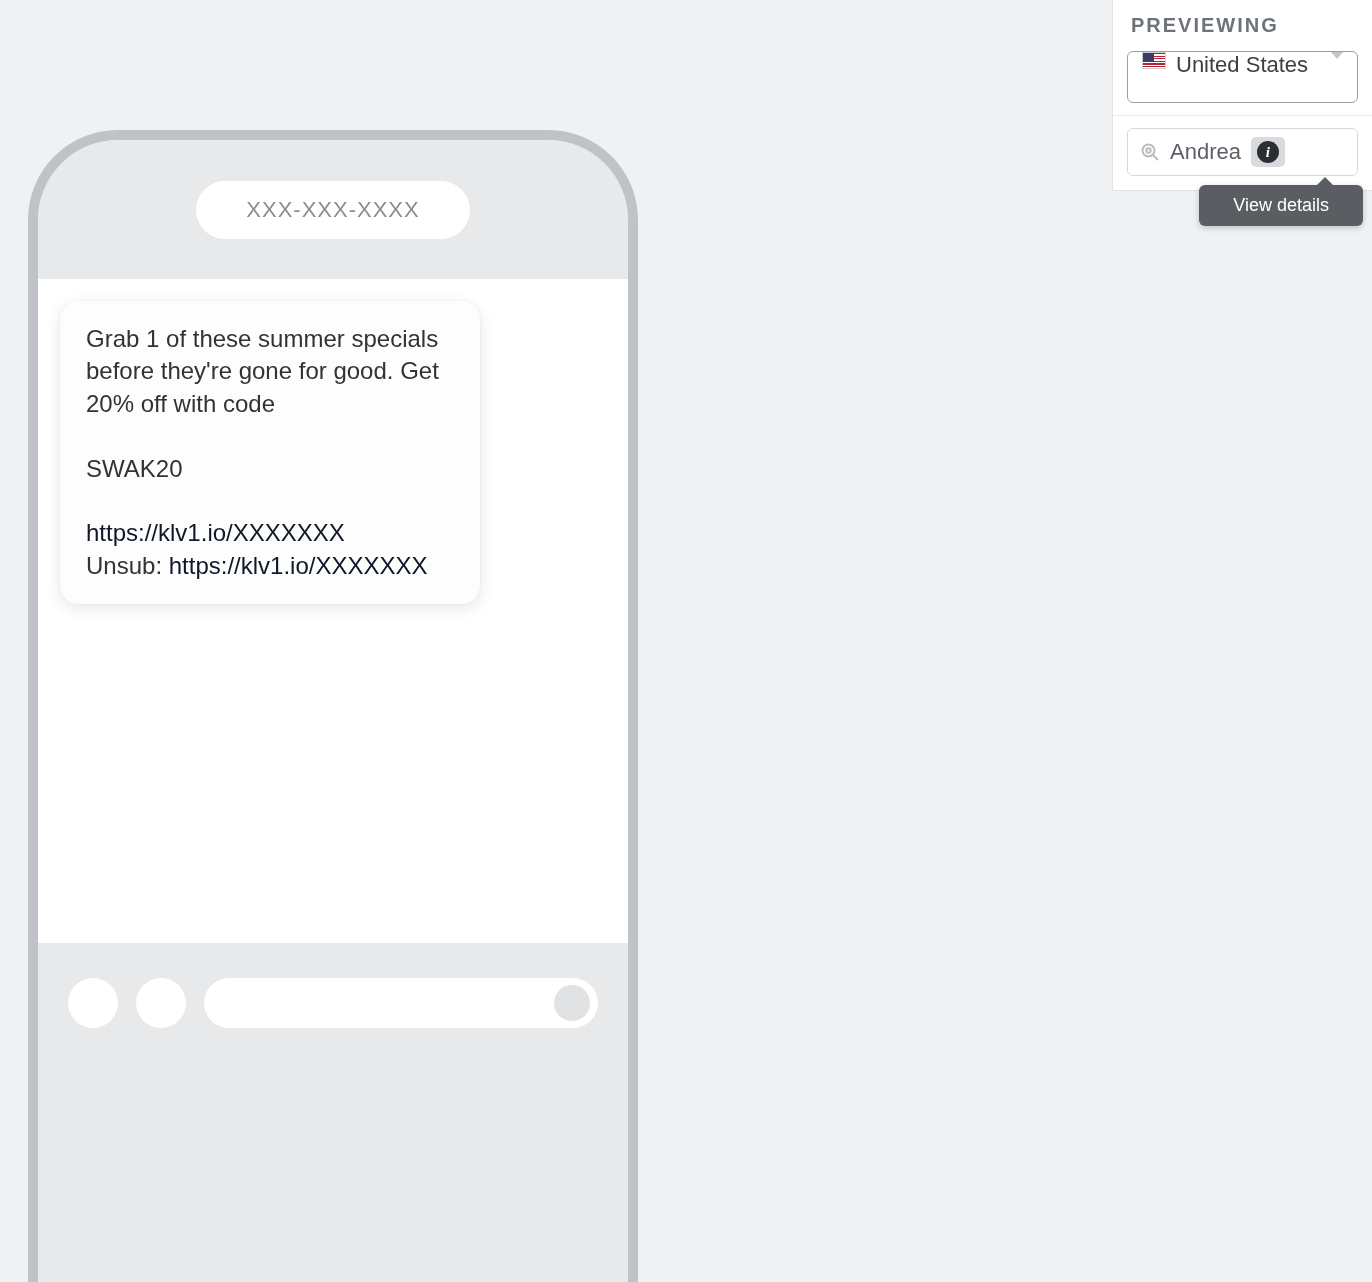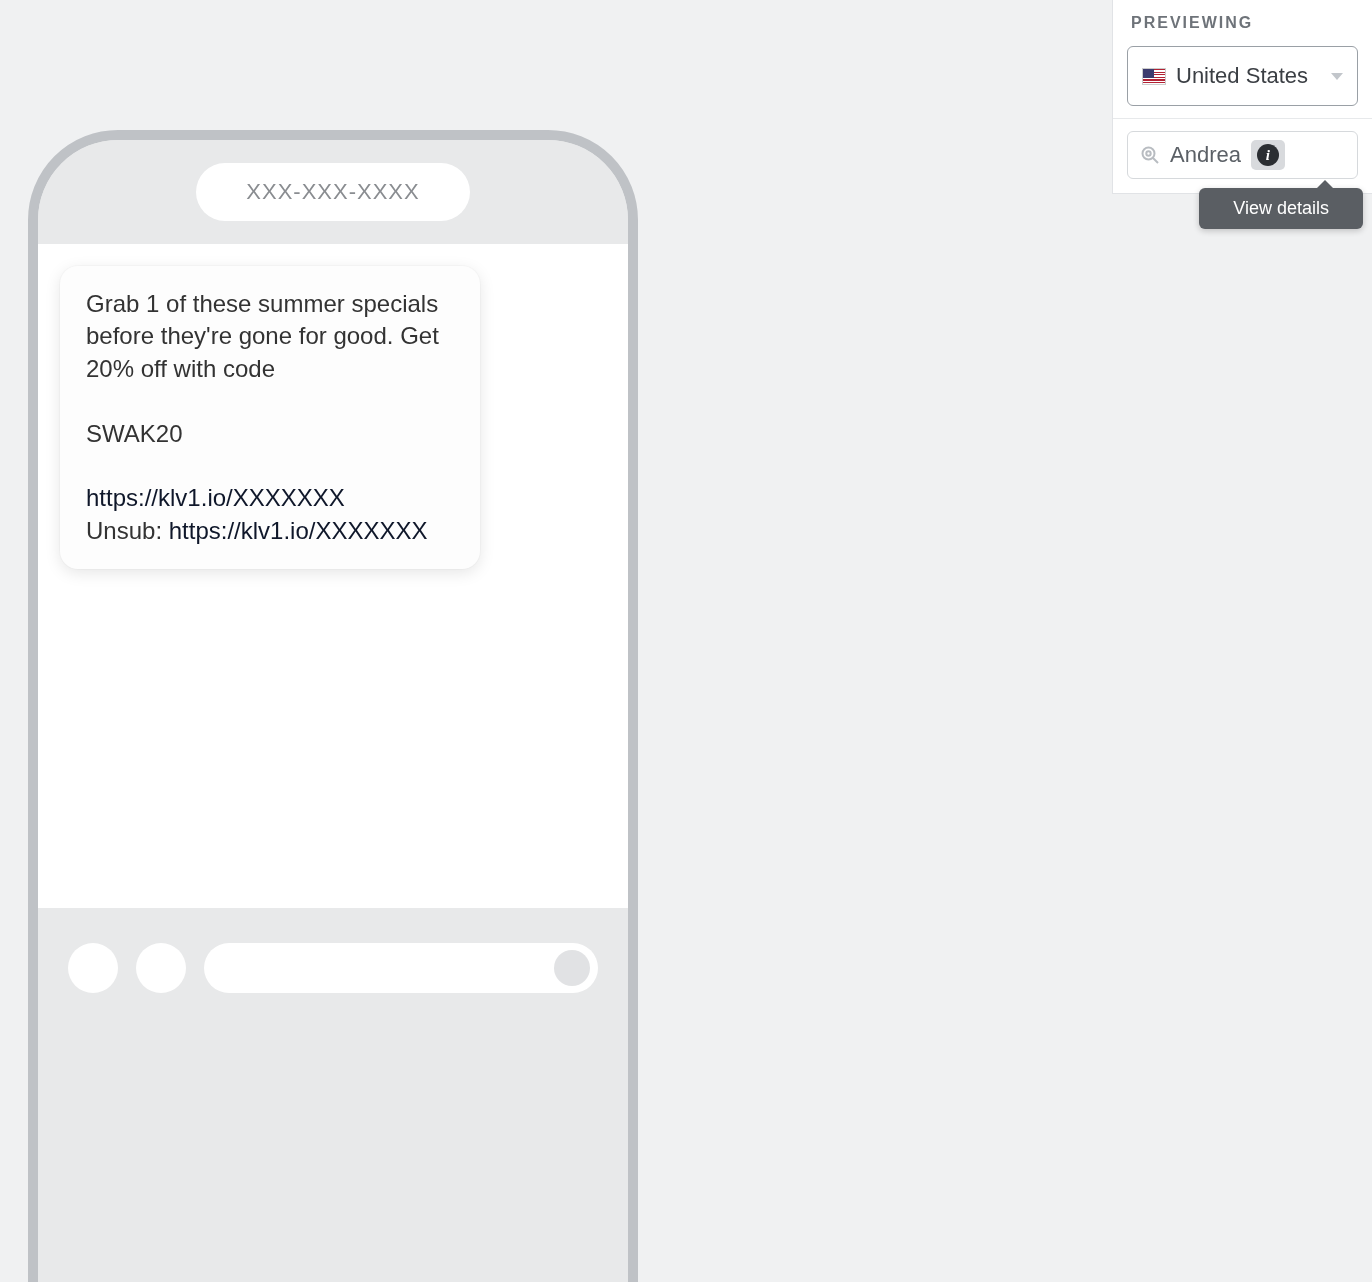--- a/index.html
+++ b/index.html
@@ -18,21 +18,21 @@
     left: 28px;
     top: 130px;
     width: 610px;
     height: 1200px;
     border: 10px solid #bfc2c6;
     border-radius: 90px 90px 0 0;
     background: #e8e9ea;
     overflow: hidden;
   }
   .phone-header {
-    height: 104px;
+    height: 139px;
     background: #e8e9ea;
     display: flex;
     align-items: center;
     justify-content: center;
     text-align: center;
   }
   .phone-number-pill {
     background: #ffffff;
     border-radius: 35px;
     padding: 16px 50px;
@@ -95,31 +95,31 @@
     right: 0;
     top: 0;
     width: 260px;
     background: #ffffff;
     border-left: 1px solid #e1e3e6;
     border-bottom: 1px solid #e1e3e6;
     padding: 0 14px 14px 14px;
   }
   .panel-title {
     color: #6e7379;
-    font-size: 16px;
+    font-size: 20px;
     font-weight: 700;
     letter-spacing: 2px;
     padding: 14px 4px 14px 4px;
   }
   .select-box {
     border: 1.5px solid #9aa0a6;
     border-radius: 6px;
-    height: 60px;
-    display: flex;
-    align-items: center;
+    height: 52px;
+    display: flex;
+    align-items: flex-start;
     padding: 0 14px;
     gap: 10px;
     font-size: 22px;
     color: #3b3f44;
     cursor: pointer;
   }
   .flag { width: 24px; height: 17px; display:inline-block; position:relative; background:#fff; border:1px solid #ccc; overflow:hidden;}
   .flag .stripes{position:absolute;inset:0;background:repeating-linear-gradient(#b22234 0,#b22234 1.3px,#fff 1.3px,#fff 2.6px);}
   .flag .canton{position:absolute;left:0;top:0;width:11px;height:9px;background:#3c3b6e;}
   .caret {

